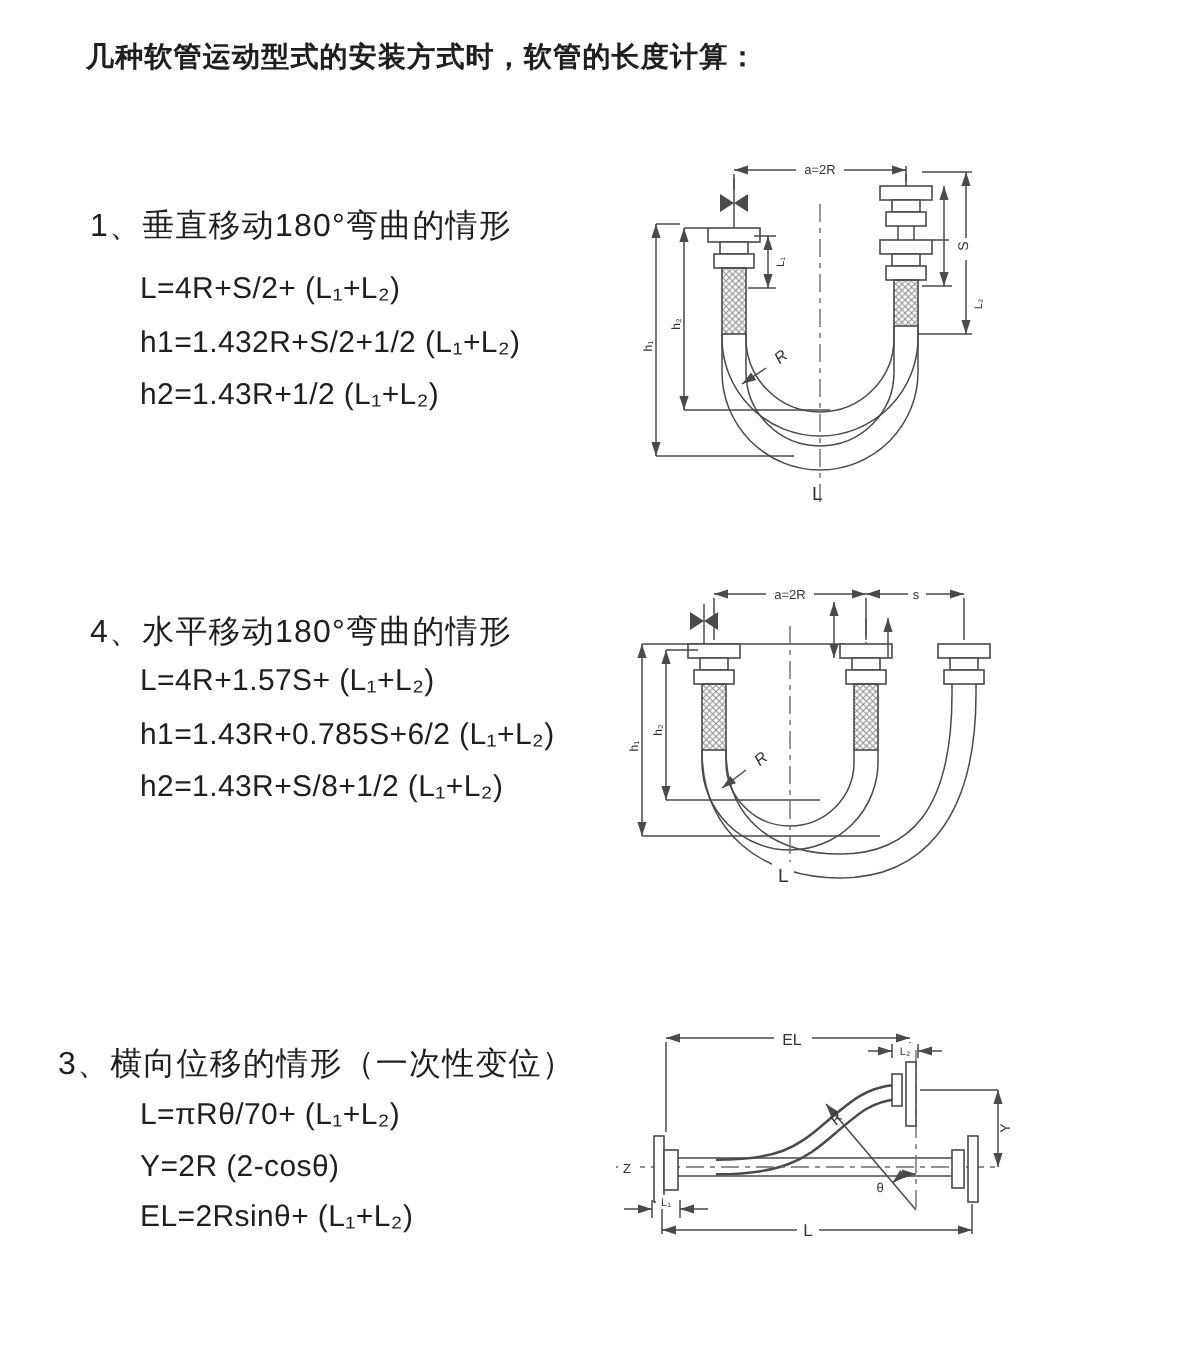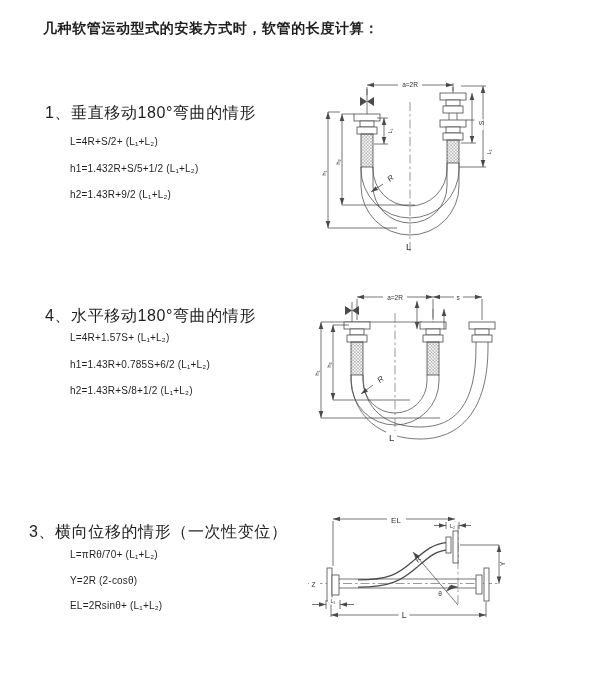--- a/index.html
+++ b/index.html
@@ -3,40 +3,40 @@
 <meta charset="utf-8">
 <style>
   html,body{margin:0;padding:0}
   body{
     width:600px;height:675px;background:#ffffff;position:relative;
     font-family:"Liberation Sans",sans-serif;color:#1f1f1f;overflow:hidden;
   }
   .abs{position:absolute;white-space:nowrap}
   .title{font-size:14px;font-weight:bold;letter-spacing:.6px}
   .shead{font-size:16px;font-weight:normal;letter-spacing:.6px}
-  .formula{font-size:10px;letter-spacing:.2px}
+  .formula{font-size:15px;letter-spacing:.2px}
   svg{position:absolute;overflow:visible}
   svg text{font-family:"Liberation Sans",sans-serif;fill:#333;stroke:none}
   .dl{stroke:#4a4a4a;stroke-width:.75;fill:none}
   .cl{stroke:#6e6e6e;stroke-width:.7;fill:none;stroke-dasharray:9 3 2.5 3}
   .part{fill:#fff;stroke:#4a4a4a;stroke-width:.8}
   .solid{fill:#4a4a4a;stroke:none}
   .wb{fill:#fff;stroke:none}
   .hoseO{stroke:#4a4a4a;fill:none}
   .hoseW{stroke:#fff;fill:none}
 </style>
 </head>
 <body>
 
 <div class="abs title" style="left:43px;top:20px">几种软管运动型式的安装方式时，软管的长度计算：</div>
 
 <div class="abs shead" style="left:45px;top:103px">1、垂直移动180°弯曲的情形</div>
 <div class="abs formula" style="left:70px;top:136px">L=4R+S/2+ (L₁+L₂)</div>
-<div class="abs formula" style="left:70px;top:163px">h1=1.432R+S/5+1/2 (L₁+L₂)</div>
-<div class="abs formula" style="left:70px;top:189px">h2=1.43R+9/2 (L₁+L₂)</div>
+<div class="abs formula" style="left:70px;top:163px">h1=1.432R+S/2+1/2 (L₁+L₂)</div>
+<div class="abs formula" style="left:70px;top:189px">h2=1.43R+1/2 (L₁+L₂)</div>
 
 <div class="abs shead" style="left:45px;top:306px">4、水平移动180°弯曲的情形</div>
 <div class="abs formula" style="left:70px;top:332px">L=4R+1.57S+ (L₁+L₂)</div>
 <div class="abs formula" style="left:70px;top:359px">h1=1.43R+0.785S+6/2 (L₁+L₂)</div>
 <div class="abs formula" style="left:70px;top:385px">h2=1.43R+S/8+1/2 (L₁+L₂)</div>
 
 <div class="abs shead" style="left:29px;top:522px">3、横向位移的情形（一次性变位）</div>
 <div class="abs formula" style="left:70px;top:549px">L=πRθ/70+ (L₁+L₂)</div>
 <div class="abs formula" style="left:70px;top:575px">Y=2R (2-cosθ)</div>
 <div class="abs formula" style="left:70px;top:600px">EL=2Rsinθ+ (L₁+L₂)</div>

